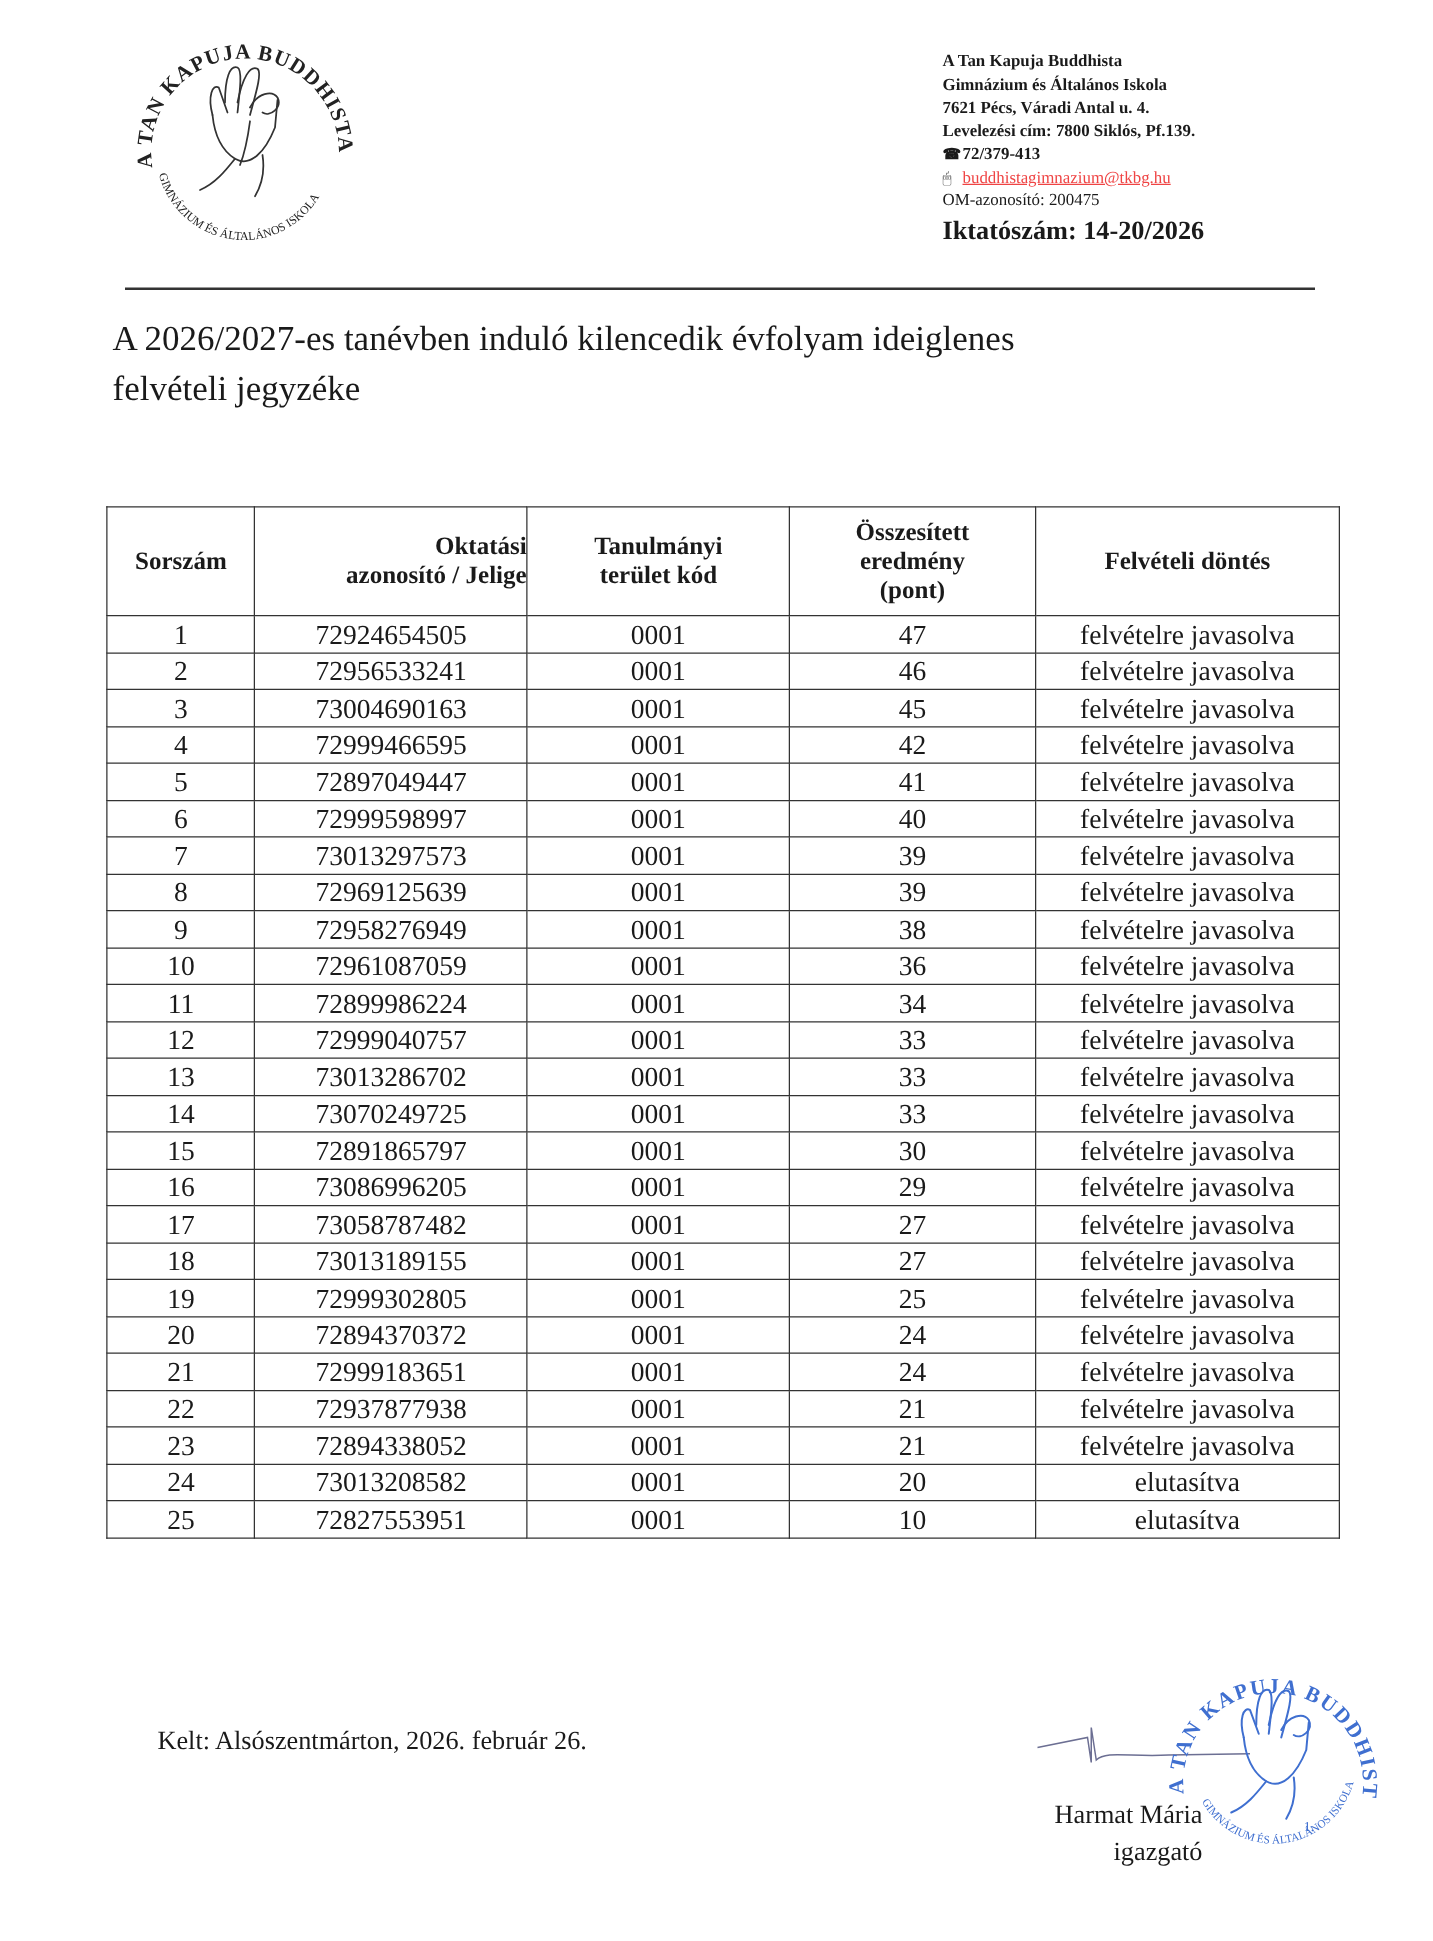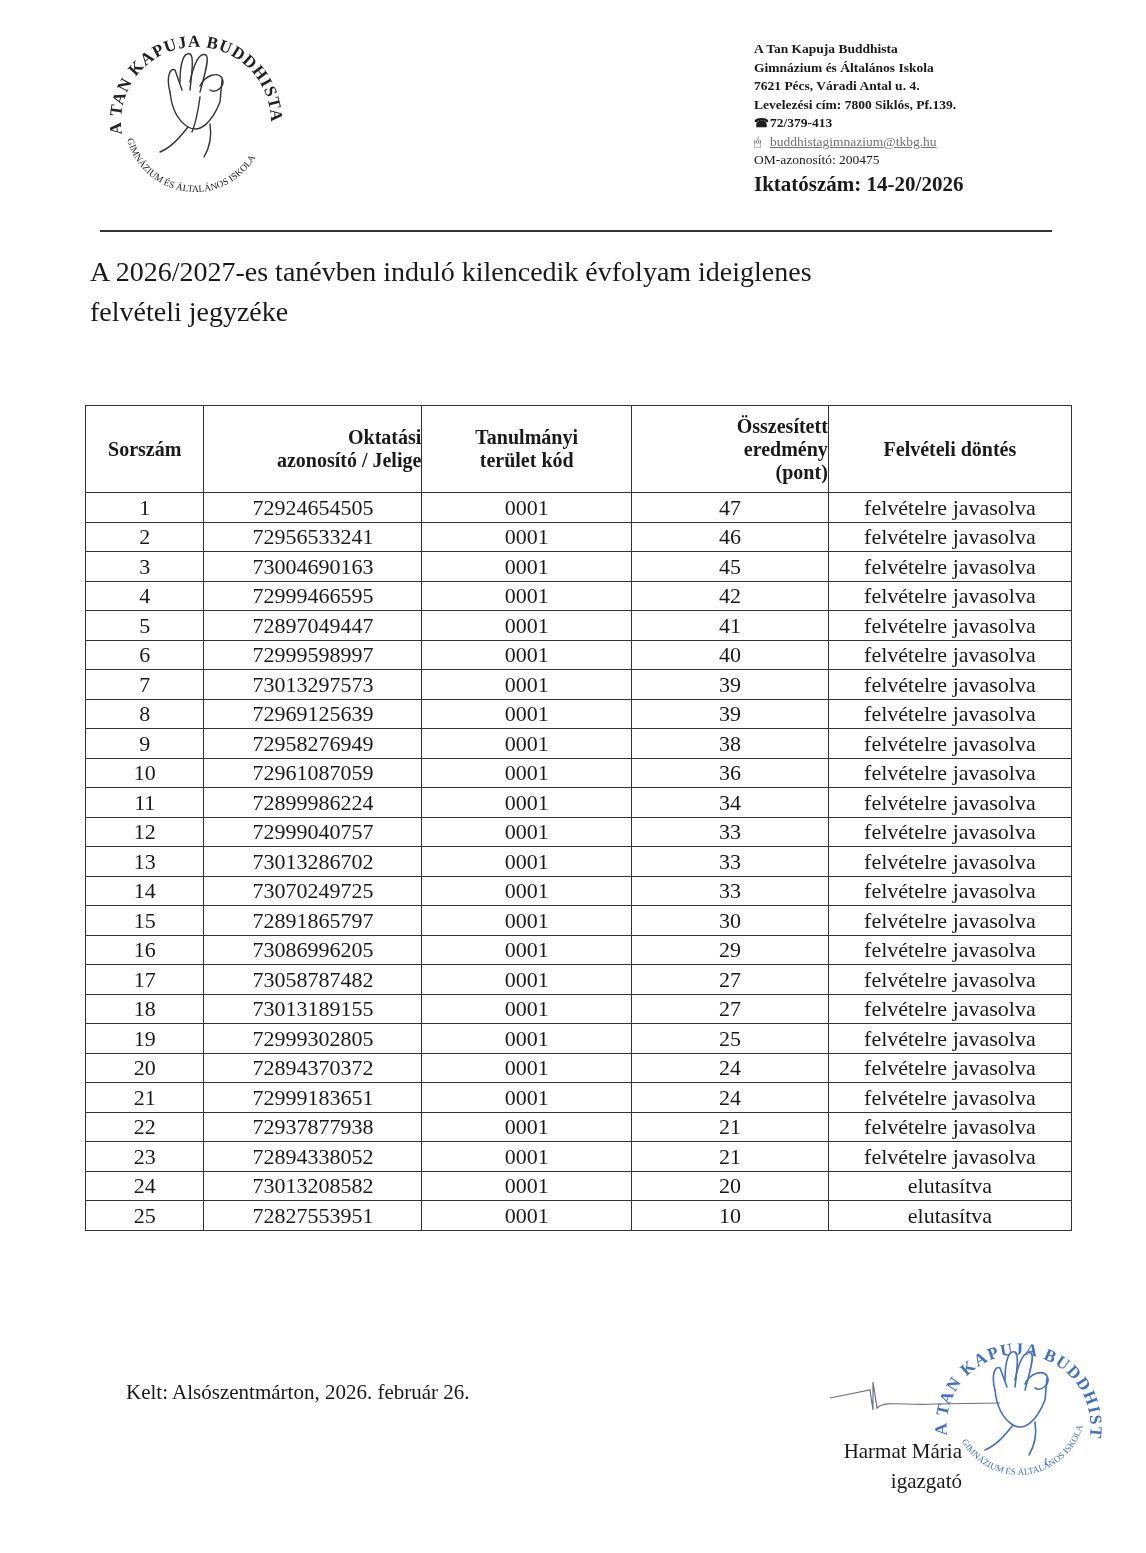--- a/index.html
+++ b/index.html
@@ -1,30 +1,30 @@
 <!DOCTYPE html>
 <html><head>
   <meta charset="utf-8">
   <style>
     html, body { margin: 0; padding: 0; background: #ffffff; }
     body { width: 1146px; height: 1553px; position: relative; overflow: hidden; color: #1a1a1a; font-family: "Liberation Serif", serif; }
     .logo { position: absolute; left: 100px; top: 22px; width: 190px; height: 170px; }
     .org { position: absolute; left: 754px; top: 40px; font-size: 13.5px; line-height: 18.5px; }
     .org div { white-space: nowrap; }
     .org .bold { font-weight: bold; }
-    .org .link { color: #737373; text-decoration: underline; }
+    .org .link { color: #ef4444; text-decoration: underline; }
     .org .ico { display: inline-block; width: 16px; font-size: 12px; }
     .org .ref { font-weight: bold; font-size: 21px; line-height: 28px; margin-top: 0; }
     .rule { position: absolute; left: 100px; top: 230px; width: 952px; height: 0; border-top: 2px solid #333; }
     .title { position: absolute; left: 90px; top: 252px; width: 980px; font-size: 28px; line-height: 40px; }
     table { position: absolute; left: 85px; top: 405px; width: 987px; border-collapse: collapse; font-size: 22px; }
     th, td { border: 1.5px solid #333; text-align: center; padding: 0; }
     th { font-family: "Liberation Serif", serif; font-weight: bold; font-size: 20px; line-height: 23px; height: 86px; }
     td { height: 28.5px; line-height: 27px; }
-    .c1 { width: 118px; } .c2 { width: 218px; text-align: right; } .c3 { width: 210px; } .c4 { width: 197px; text-align: right; } .c5 { width: 244px; }
+    .c1 { width: 118px; } .c2 { width: 218px; text-align: right; } .c3 { width: 210px; } .c4 { width: 197px; } .c5 { width: 244px; }
     .kelt { position: absolute; left: 126px; top: 1380px; font-size: 21px; }
     .stamp { position: absolute; left: 925px; top: 1315px; width: 185px; height: 185px; }
     .sig { position: absolute; left: 825px; top: 1370px; width: 180px; height: 50px; }
     .signer { position: absolute; left: 832px; top: 1436px; font-size: 21px; line-height: 30px; text-align: right; width: 130px; }
   </style>
 </head>
 <body>
 
 <svg class="logo" viewBox="0 0 190 170">
   <defs>

